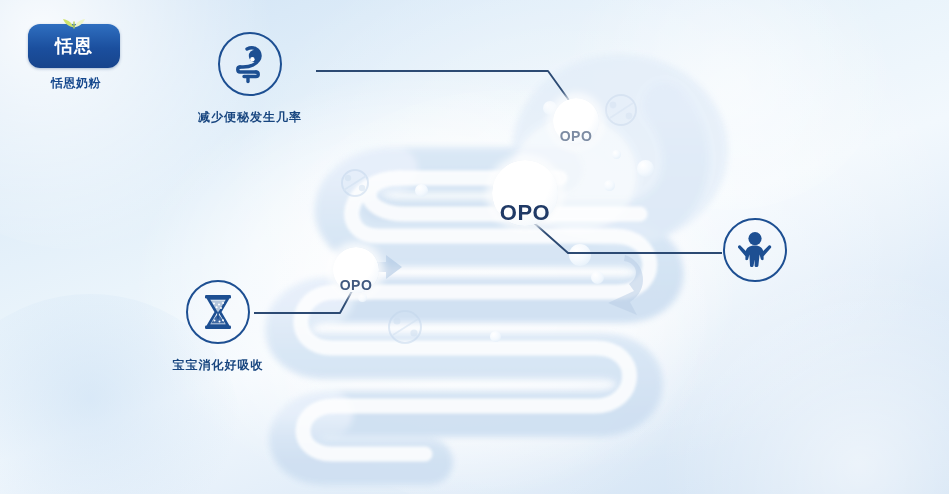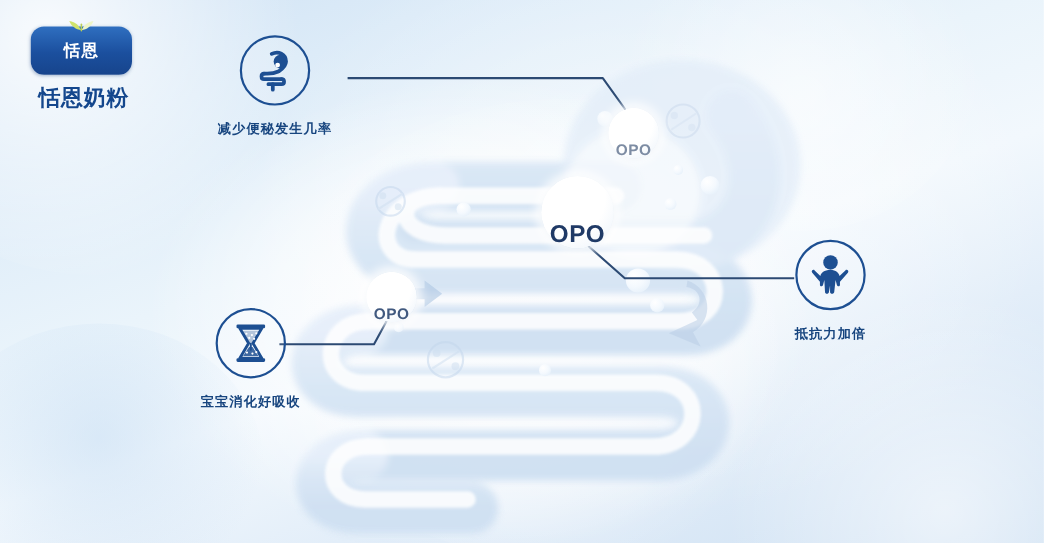--- a/index.html
+++ b/index.html
@@ -57,37 +57,37 @@
     border:2.5px solid #1d4f92; margin:0 auto;
     display:flex; align-items:center; justify-content:center;
     background:rgba(255,255,255,.10);
   }
   .node .cap{
     margin-top:13px; font-size:12px; font-weight:bold; color:#17457f;
     letter-spacing:1px; white-space:nowrap;
   }
   .n1{ left:218px; top:32px; }
   .n1 .cap{ margin-left:-60px; margin-right:-60px; }
-  .n2{ left:196px; top:280px; }
+  .n2{ left:186px; top:280px; }
   .n2 .cap{ margin-left:-55px; margin-right:-55px; }
   .n3{ left:723px; top:218px; }
   .n3 .cap{ margin-left:-45px; margin-right:-45px; }
 
   
   #logo{ position:absolute; left:28px; top:24px; width:96px; text-align:center; }
   .logo-box{
     position:relative; width:92px; height:44px; border-radius:12px;
     background:linear-gradient(180deg,#2f6fc0 0%,#1b4f9e 55%,#17448c 100%);
     display:flex; align-items:center; justify-content:center;
     box-shadow:0 1px 3px rgba(30,70,130,.35);
   }
-  .logo-box .zi{ color:#fff; font-size:15px; font-weight:bold; letter-spacing:1px;
+  .logo-box .zi{ color:#fff; font-size:18px; font-weight:bold; letter-spacing:1px;
                  font-family:"DejaVu Sans","Liberation Sans",sans-serif; }
   .sprout{ position:absolute; left:50%; top:-11px; transform:translateX(-50%); }
-  .logo-sub{ margin-top:7px; font-size:20px; font-weight:bold; color:#14478d; letter-spacing:.5px; }
+  .logo-sub{ margin-top:7px; font-size:12px; font-weight:bold; color:#14478d; letter-spacing:.5px; }
 
   
   .mol{ position:absolute; opacity:.5; pointer-events:none; }
 </style>
 </head>
 <body>
 
 <div id="stage">
 
   <div class="blob gl-tl"></div>
@@ -254,21 +254,20 @@
                  L 15.4,25.6
                  L 14.2,30
                  C 13.8,31.6 11.4,31.6 11.4,30
                  L 11.4,27.2
                  L 4.4,19
                  C 3,17.4 5.2,15.4 6.6,16.8
                  L 11.8,22
                  C 12.4,19 15,16.5 21,16.5 Z" fill="#1d4f92"></path>
       </svg>
     </div>
-    <div class="cap">抵抗力加倍</div>
   </div>
 
   <div id="logo">
     <div class="logo-box">
       <svg class="sprout" width="30" height="16" viewBox="0 0 30 16">
         <path d="M15,15 C13,10 10,7 4,6 C6,11 10,13.6 15,14.4 Z" fill="#cfe36b"></path>
         <path d="M15,15 C17,10 20,7 26,6 C24,11 20,13.6 15,14.4 Z" fill="#eef5c8"></path>
         <path d="M15,15 L15,9" stroke="#b9cf55" stroke-width="1.4" stroke-linecap="round"></path>
       </svg>
       <span class="zi">恬恩</span>

